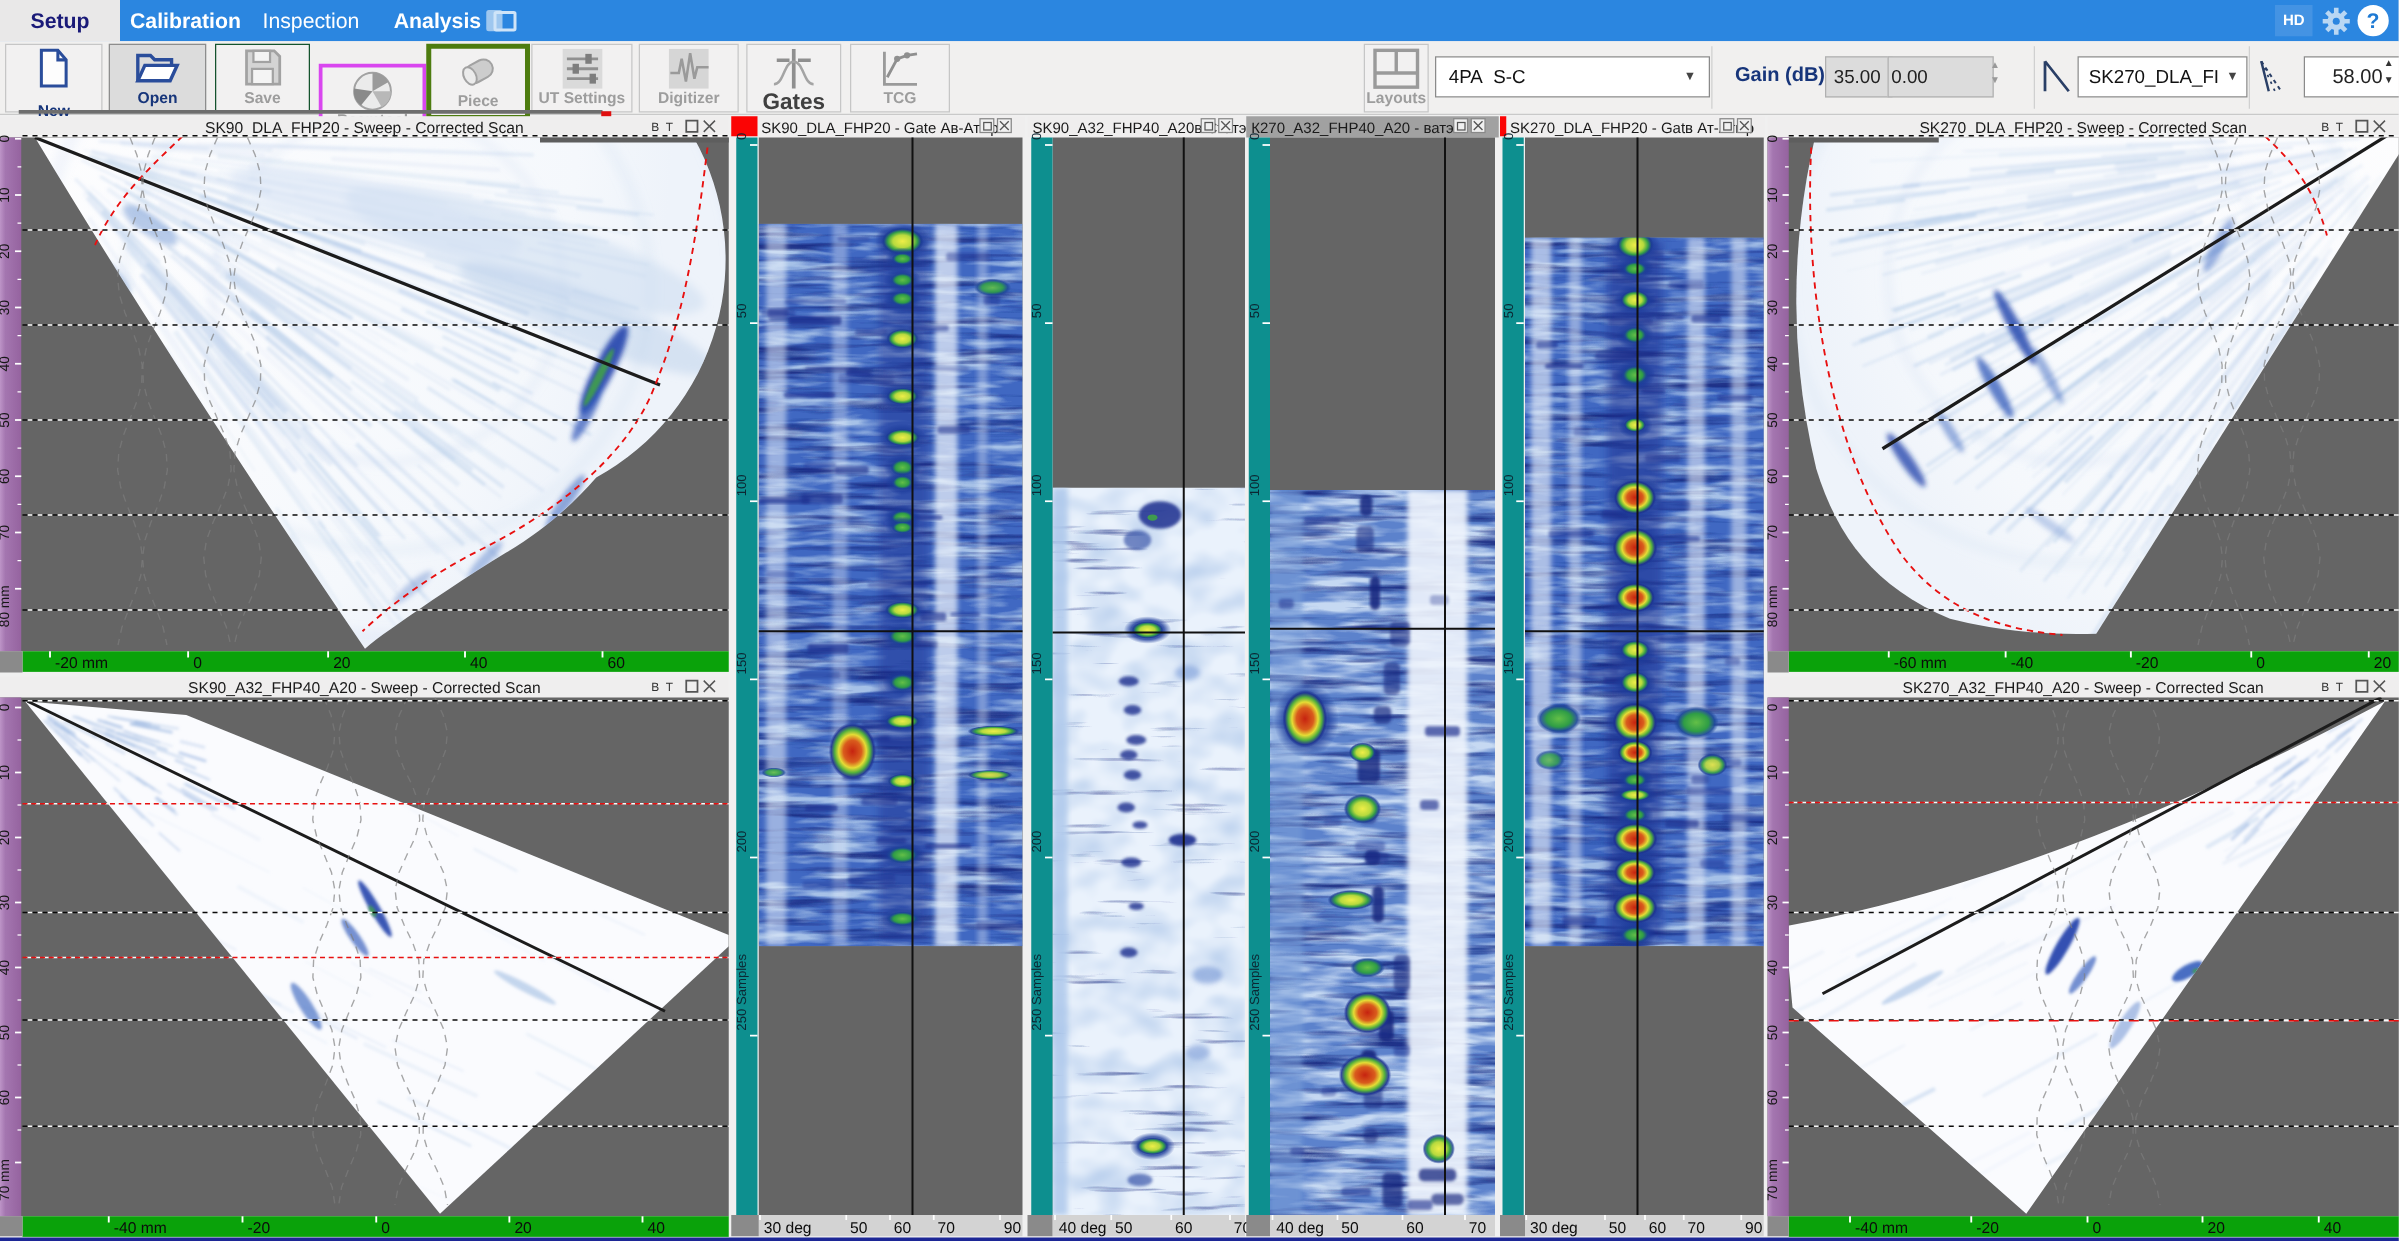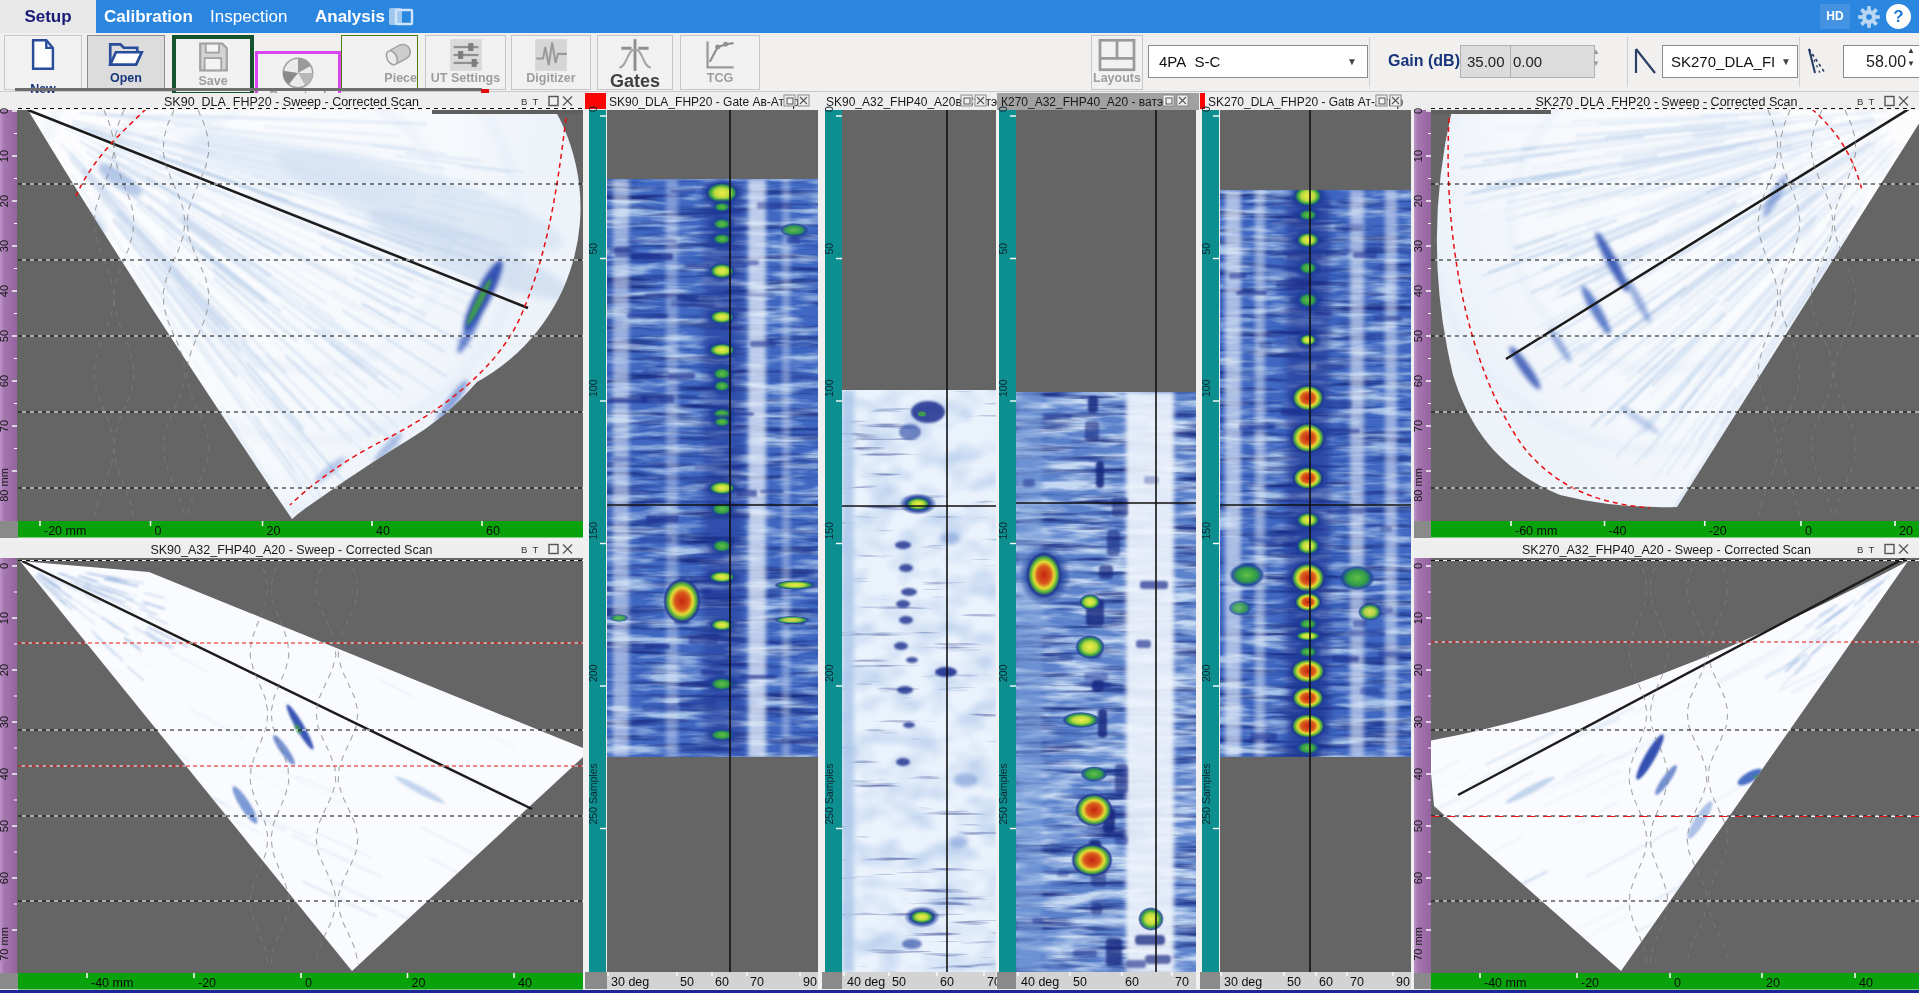--- a/index.html
+++ b/index.html
@@ -39,38 +39,38 @@
           </svg></div>
         <div style="font-size:12.5px;font-weight:bold;color:#17357a;margin-top:11px">New</div>
       </div>
       <div style="position:absolute;left:87px;top:2px;width:76px;height:53px;background:#dcdcdc;border:1px solid #8d8d8d;text-align:center">
         <div style="margin-top:2px;height:33px"><svg width="36" height="33" viewBox="0 0 32 26">
             <path d="M2 22 V4 h9 l3 3 h12 v4" fill="none" stroke="#2a4d9b" stroke-width="2.4"></path>
             <path d="M2 22 L7 11 h23 l-5 11 z" fill="#fff" stroke="#2a4d9b" stroke-width="2.4"></path>
           </svg></div>
         <div style="font-size:12.5px;font-weight:bold;color:#17357a;margin-top:0px">Open</div>
       </div>
-      <div style="position:absolute;left:172px;top:2px;width:74px;height:53px;background:#f2f1f1;border:4px solid #14532d;text-align:center">
+      <div style="position:absolute;left:172px;top:2px;width:74px;height:53px;background:#f2f1f1;border:1px solid #14532d;text-align:center">
         <div style="margin-top:2px;height:33px"><svg width="31" height="32" viewBox="0 0 28 28">
             <path d="M2 2 h20 l4 4 v20 h-24 z" fill="#d4d4d4" stroke="#a2a2a2" stroke-width="2"></path>
             <rect x="7" y="2" width="12" height="8" fill="#f4f4f4" stroke="#a2a2a2" stroke-width="1.6"></rect>
             <rect x="6" y="15" width="15" height="11" fill="#f4f4f4" stroke="#a2a2a2" stroke-width="1.6"></rect>
           </svg></div>
         <div style="font-size:12.5px;font-weight:bold;color:#9d9d9d;margin-top:0px">Save</div>
       </div>
       <div style="position:absolute;left:255px;top:18px;width:80px;height:53px;background:#f2f1f1;border:3px solid #d946ef;text-align:center">
         <div style="margin-top:2px;height:33px"><svg width="34" height="34" viewBox="0 0 30 30">
             <circle cx="15" cy="15" r="13" fill="#ebebeb" stroke="#a2a2a2" stroke-width="1.4"></circle>
             <path d="M15 15 L15 2 A13 13 0 0 1 26.3 8.5 z" fill="#9a9a9a"></path>
             <path d="M15 15 L28 15 A13 13 0 0 1 21.5 26.3 z" fill="#b8b8b8"></path>
             <path d="M15 15 L6.8 25.1 A13 13 0 0 1 2 13 z" fill="#8a8a8a"></path>
           </svg></div>
         <div style="font-size:12.5px;font-weight:bold;color:#9d9d9d;margin-top:0px">Beamtool</div>
       </div>
-      <div style="position:absolute;left:341px;top:2px;width:75px;height:53px;background:#f2f1f1;border:1px solid #4d7c0f;text-align:right">
+      <div style="position:absolute;left:341px;top:2px;width:75px;height:53px;background:#f2f1f1;border:4px solid #4d7c0f;text-align:center">
         <div style="margin-top:2px;height:33px"><svg width="36" height="32" viewBox="0 0 32 30">
             <g transform="rotate(-28 16 15)">
               <rect x="5" y="8" width="22" height="14" rx="7" fill="#cdcdcd" stroke="#a2a2a2" stroke-width="1.5"></rect>
               <ellipse cx="8.5" cy="15" rx="4.5" ry="7" fill="#ebebeb" stroke="#a2a2a2" stroke-width="1.5"></ellipse>
             </g>
           </svg></div>
         <div style="font-size:12.5px;font-weight:bold;color:#9d9d9d;margin-top:0px">Piece</div>
       </div>
       <div style="position:absolute;left:425px;top:2px;width:79px;height:53px;background:#f2f1f1;border:1px solid #c6c6c6;text-align:center">
         <div style="margin-top:2px;height:33px"><svg width="34" height="34" viewBox="0 0 30 30">

